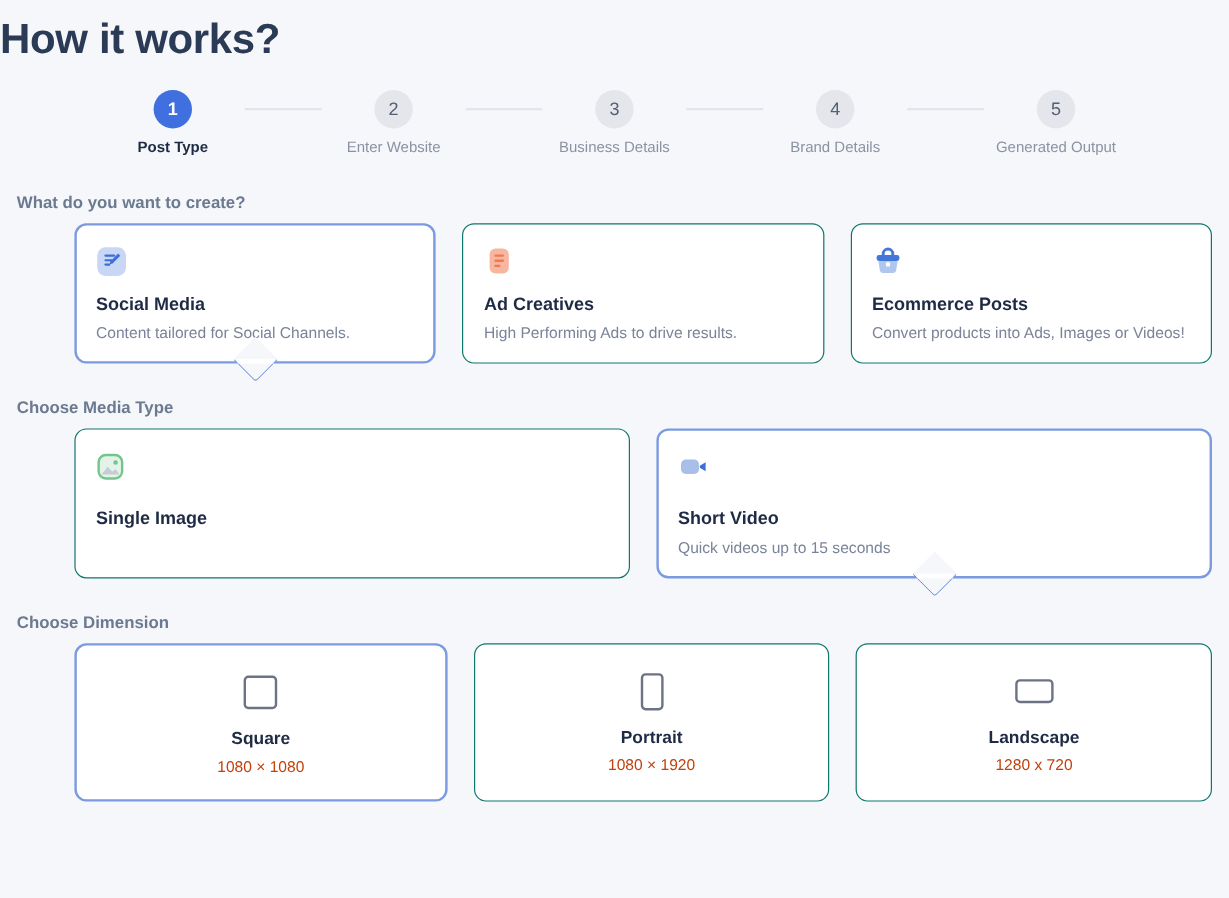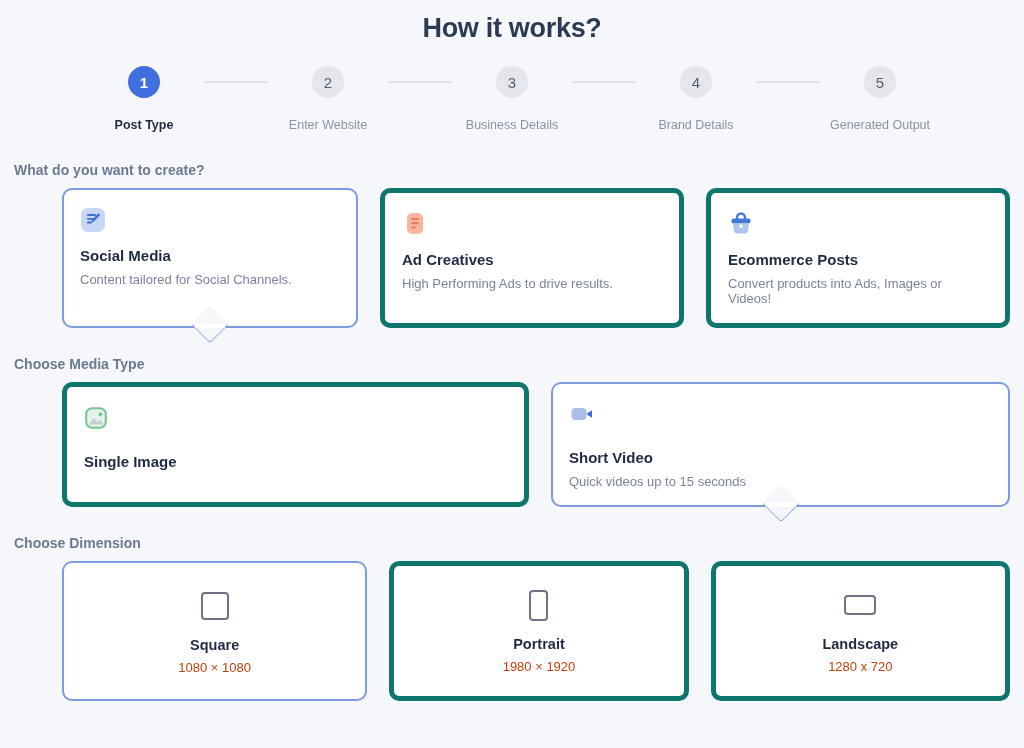--- a/index.html
+++ b/index.html
@@ -10,22 +10,22 @@
     background: #F5F7FA;
     font-family: "Liberation Sans", sans-serif;
     overflow: hidden;
     color: #2B3A55;
   }
 
   .page { width: 1024px; height: 748px; position: relative; }
 
   
   .page-title {
-    text-align: center;
-    font-size: 27px;
+    text-align: left;
+    font-size: 35px;
     font-weight: bold;
     color: #2B3A55;
     letter-spacing: -0.3px;
     padding-top: 13px;
   }
 
   
   .stepper {
     display: flex;
     align-items: flex-start;
@@ -47,21 +47,21 @@
     background: #E4E6EB;
     color: #535F73;
     font-weight: normal;
   }
   .step.active .step-circle {
     background: #4070E0;
     color: #ffffff;
     font-weight: bold;
   }
   .step-label {
-    margin-top: 20px;
+    margin-top: 9px;
     font-size: 12.5px;
     color: #8B93A3;
     white-space: nowrap;
   }
   .step.active .step-label {
     color: #1F2B44;
     font-weight: bold;
   }
   .connector {
     flex: 1 1 auto;
@@ -77,21 +77,21 @@
     font-size: 14px;
     color: #6B7A90;
     font-weight: bold;
     margin-bottom: 10px;
   }
   .card-row { display: flex; gap: 22px; padding-left: 48px; }
 
   .card {
     flex: 1 1 0;
     background: #ffffff;
-    border: 5px solid #0f766e;
+    border: 1px solid #0f766e;
     border-radius: 10px;
     padding: 18px 17px 17px 17px;
     position: relative;
   }
   .card.selected {
     border: 2px solid #7B9AE0;
     padding: 17px 16px 16px 16px;
   }
   
   .card.selected.pointer::after,
@@ -290,21 +290,21 @@
         </div>
         <div class="dim-title">Square</div>
         <div class="dim-size">1080 × 1080</div>
       </div>
 
       <div class="card dim-card">
         <div class="dim-shape">
           <div class="shape-box shape-portrait"></div>
         </div>
         <div class="dim-title">Portrait</div>
-        <div class="dim-size">1980 × 1920</div>
+        <div class="dim-size">1080 × 1920</div>
       </div>
 
       <div class="card dim-card">
         <div class="dim-shape">
           <div class="shape-box shape-landscape"></div>
         </div>
         <div class="dim-title">Landscape</div>
         <div class="dim-size">1280 x 720</div>
       </div>
 

